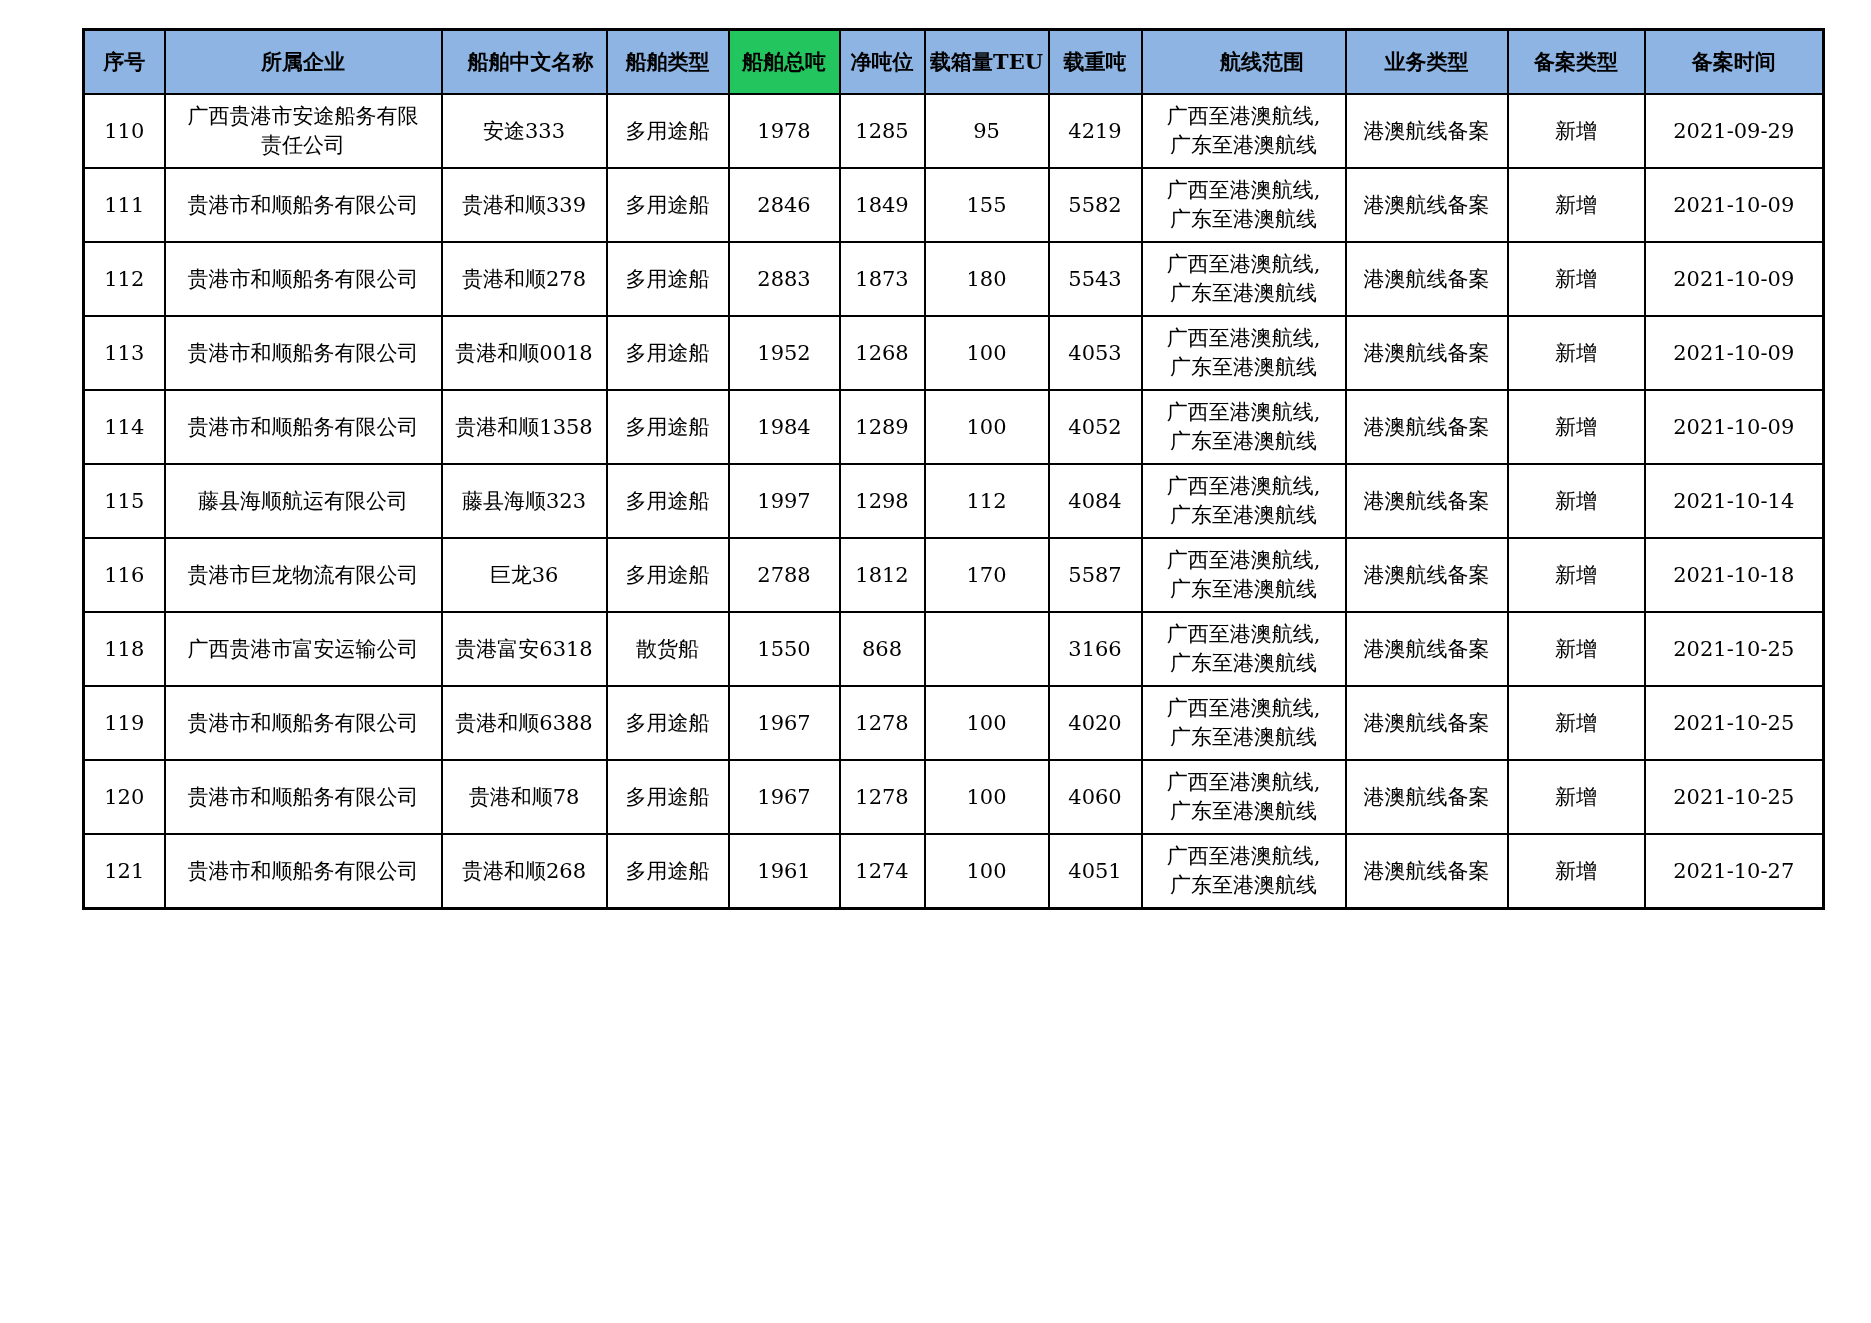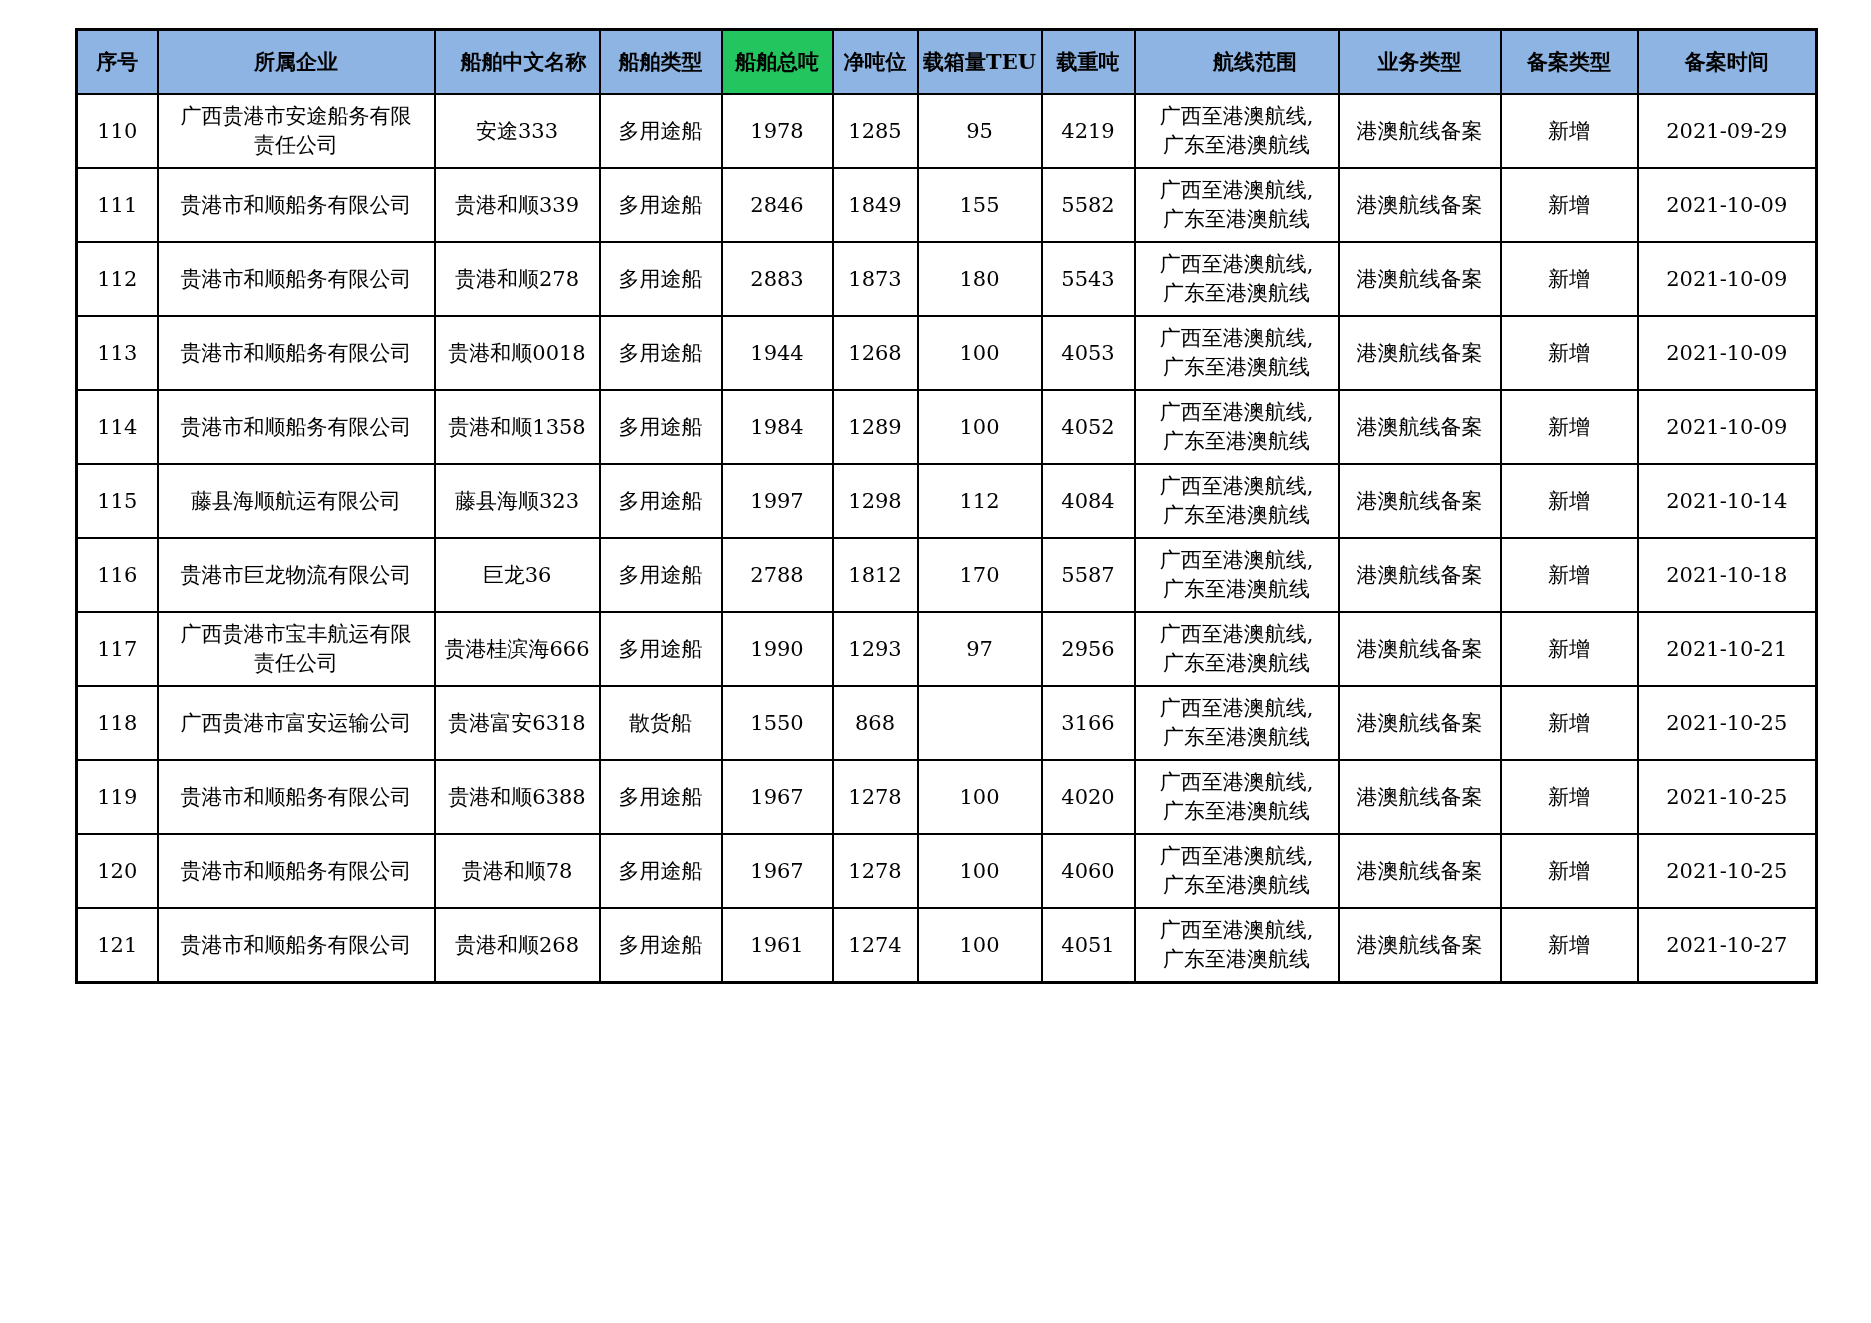--- a/index.html
+++ b/index.html
@@ -12,21 +12,21 @@
   }
   .page {
     position: relative;
     width: 1871px;
     height: 1323px;
     background: #ffffff;
     overflow: hidden;
   }
   table.ship-table {
     position: absolute;
-    left: 75px;
+    left: 82px;
     top: 28px;
     border-collapse: collapse;
     table-layout: fixed;
     width: 1740px;
     border: 3px solid #000000;
   }
   table.ship-table th,
   table.ship-table td {
     border: 2px solid #000000;
     text-align: center;
@@ -140,21 +140,21 @@
 广东至港澳航线</td>
           <td>港澳航线备案</td>
           <td>新增</td>
           <td>2021-10-09</td>
         </tr>
         <tr>
           <td>113</td>
           <td>贵港市和顺船务有限公司</td>
           <td>贵港和顺0018</td>
           <td>多用途船</td>
-          <td>1944</td>
+          <td>1952</td>
           <td>1268</td>
           <td>100</td>
           <td>4053</td>
           <td>广西至港澳航线,
 广东至港澳航线</td>
           <td>港澳航线备案</td>
           <td>新增</td>
           <td>2021-10-09</td>
         </tr>
         <tr>
@@ -194,36 +194,20 @@
           <td>多用途船</td>
           <td>2788</td>
           <td>1812</td>
           <td>170</td>
           <td>5587</td>
           <td>广西至港澳航线,
 广东至港澳航线</td>
           <td>港澳航线备案</td>
           <td>新增</td>
           <td>2021-10-18</td>
-        </tr>
-        <tr>
-          <td>117</td>
-          <td>广西贵港市宝丰航运有限
-责任公司</td>
-          <td>贵港桂滨海666</td>
-          <td>多用途船</td>
-          <td>1990</td>
-          <td>1293</td>
-          <td>97</td>
-          <td>2956</td>
-          <td>广西至港澳航线,
-广东至港澳航线</td>
-          <td>港澳航线备案</td>
-          <td>新增</td>
-          <td>2021-10-21</td>
         </tr>
         <tr>
           <td>118</td>
           <td>广西贵港市富安运输公司</td>
           <td>贵港富安6318</td>
           <td>散货船</td>
           <td>1550</td>
           <td>868</td>
           <td></td>
           <td>3166</td>

